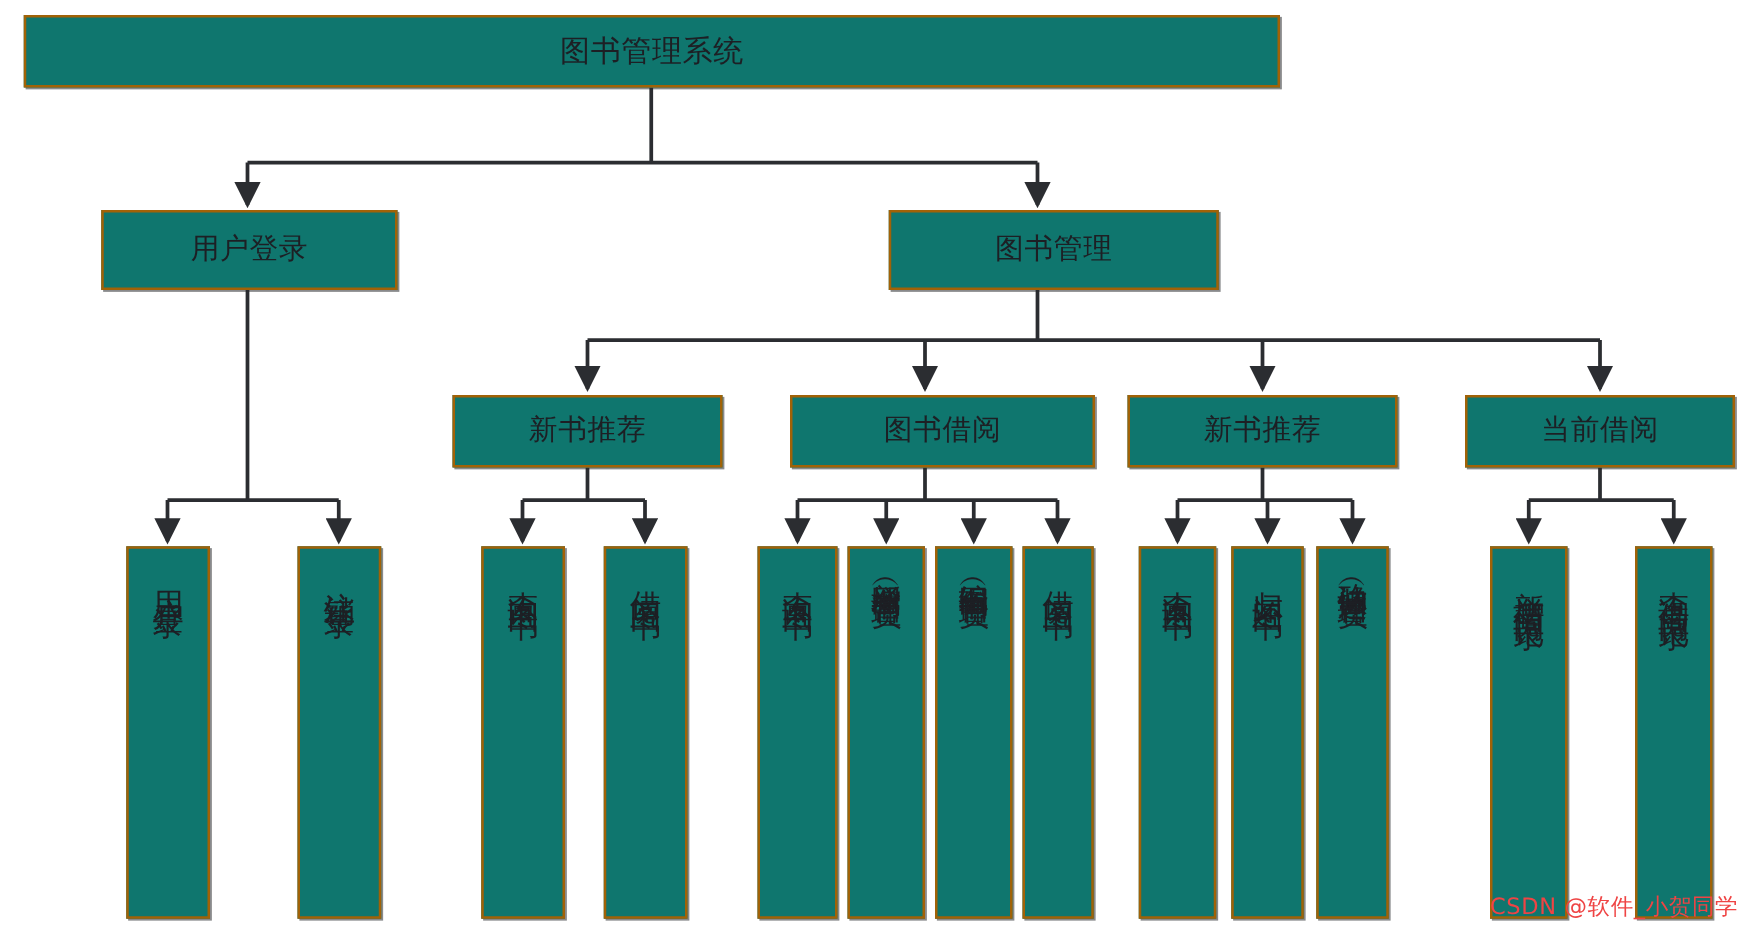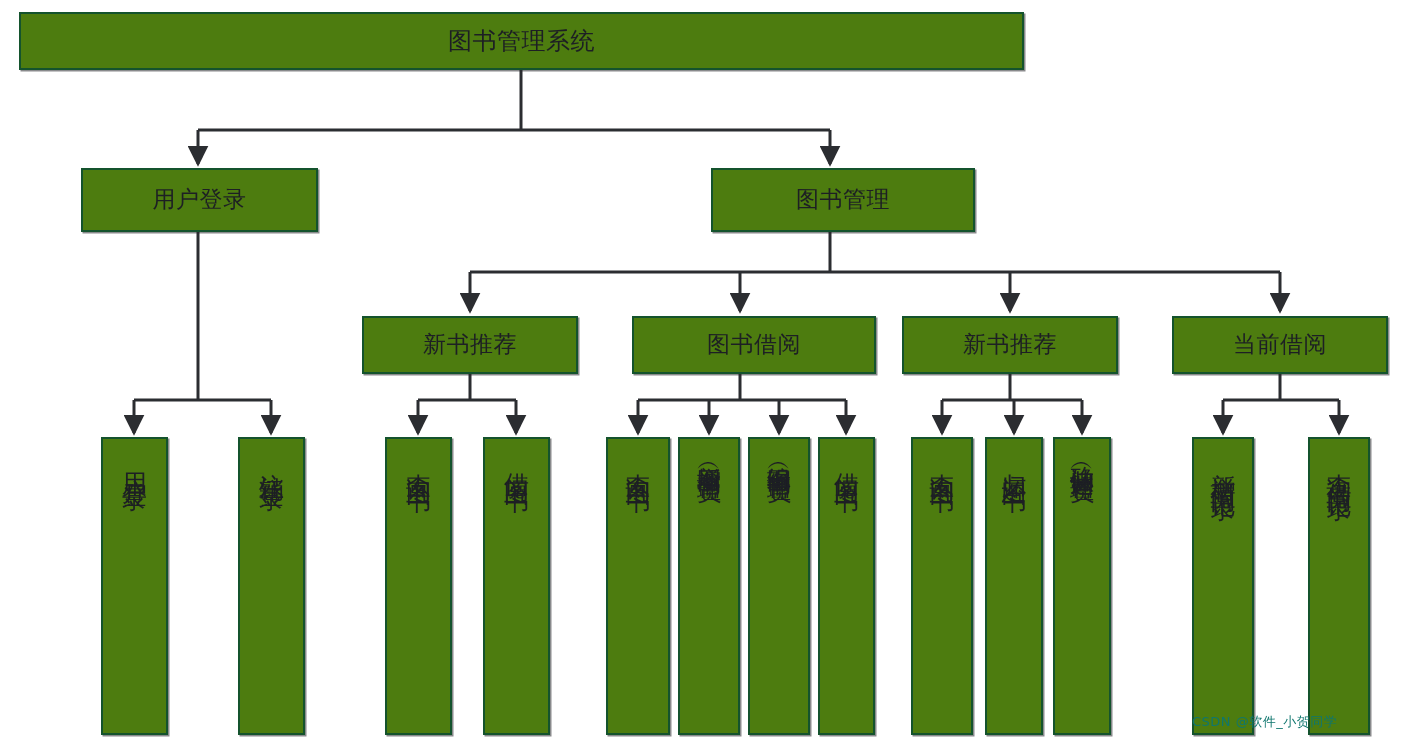--- a/index.html
+++ b/index.html
@@ -24,22 +24,22 @@
   #connector-layer {
     position: absolute;
     left: 0; top: 0;
     width: 1405px;
     height: 747px;
     pointer-events: none;
   }
   .node {
     position: absolute;
     box-sizing: border-box;
-    background: #4d7c0f;
-    border: 2px solid #14532d;
+    background: #0f766e;
+    border: 2px solid #a16207;
     box-shadow: 1.5px 1.5px 0 0 rgba(40,42,46,0.55);
     display: flex;
     align-items: center;
     justify-content: center;
     color: #1d1f24;
   }
   .node-label {
     display: block;
     text-align: center;
     line-height: 1.18;
@@ -67,22 +67,22 @@
     white-space: nowrap;
   }
   .node.vert.tight .node-label {
     font-size: 24px;
     letter-spacing: 2px;
   }
   #watermark {
     position: absolute;
     left: 1192px;
     top: 713px;
-    font-size: 13px;
-    color: #0f766e;
+    font-size: 18px;
+    color: #ef4444;
     letter-spacing: 0.5px;
     white-space: nowrap;
     font-family: "DejaVu Sans", "Liberation Sans", sans-serif;
   }
 </style>
 </head>
 <body>
 
 <div id="diagram-root">
 

